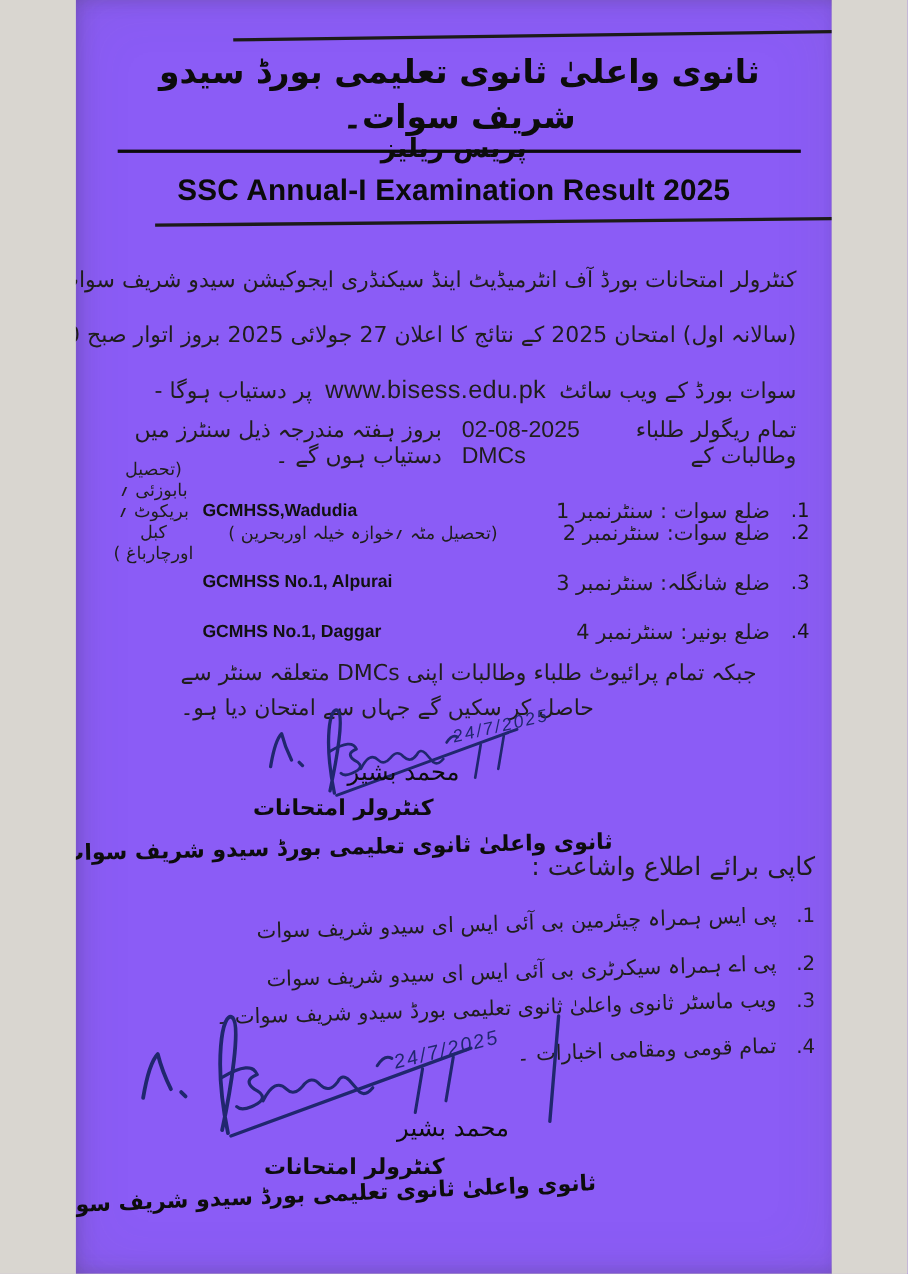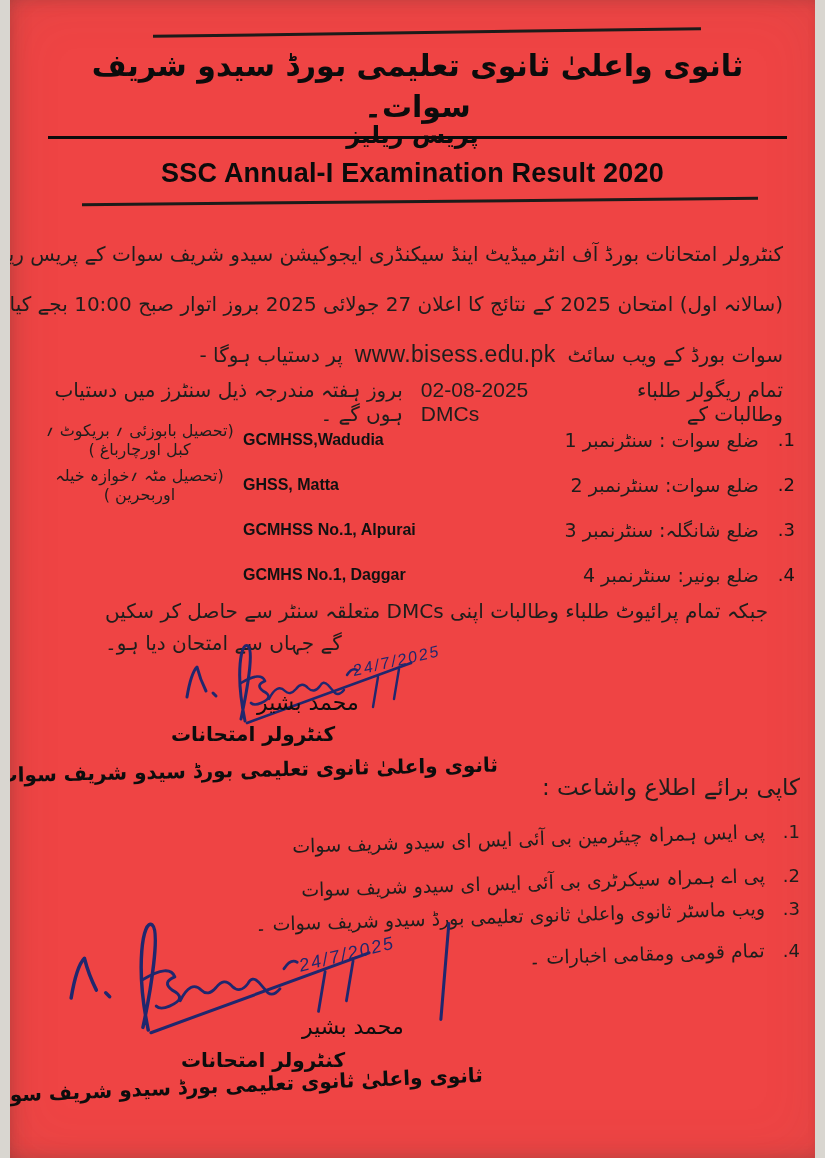--- a/index.html
+++ b/index.html
@@ -1,18 +1,18 @@
 <!DOCTYPE html>
 <html lang="ur"><head>
 <meta charset="utf-8">
 <style>
   html,body{margin:0;padding:0;background:#d9d6d0;}
   #page{
-    position:relative;width:805px;height:1158px;margin:0 auto;
-    background:#ef4444;overflow:hidden;color:#1f1e1c;
+    position:relative;width:687px;height:1158px;margin:0 auto;
+    background:#8b5cf6;overflow:hidden;color:#1f1e1c;
     font-family:"DejaVu Sans",sans-serif;
     box-shadow:inset 0 0 55px rgba(90,85,75,.10),
                inset 14px 0 22px -14px rgba(60,55,50,.22),
                inset 0 10px 18px -12px rgba(60,55,50,.25),
                inset 0 -14px 22px -16px rgba(60,55,50,.28);
   }
   .abs{position:absolute;}
   .rtl{direction:rtl;unicode-bidi:embed;}
   .rule{border-top:3.5px solid #1c1b19;height:0;}
   .center{text-align:center;}
@@ -72,21 +72,21 @@
 <div id="page">
 
   <div id="top-rule" class="abs rule"></div>
 
   <div id="board-title" class="abs center rtl b">
     <span>ثانوی واعلیٰ ثانوی تعلیمی بورڈ سیدو شریف سوات۔</span>
   </div>
 
   <div id="press-release" class="abs center rtl b">پریس ریلیز</div>
 
-  <div id="ssc-title" class="abs center b lat">SSC Annual-I Examination Result 2020</div>
+  <div id="ssc-title" class="abs center b lat">SSC Annual-I Examination Result 2025</div>
 
   <div id="ssc-rule" class="abs rule"></div>
 
   <div id="intro" class="abs rtl">
     <div class="jline">کنٹرولر امتحانات بورڈ آف انٹرمیڈیٹ اینڈ سیکنڈری ایجوکیشن سیدو شریف سوات کے پریس ریلیز کے مطابق جماعت نہم ودہم</div>
     <div class="jline">(سالانہ اول) امتحان 2025 کے نتائج کا اعلان 27 جولائی 2025 بروز اتوار صبح 10:00 بجے کیا جائے گا۔ رزلٹ</div>
     <div id="intro-l3">
       <span>سوات بورڈ کے ویب سائٹ</span>
       <span id="intro-url" class="lat">www.bisess.edu.pk</span>
       <span>پر دستیاب ہوگا -</span>
@@ -102,21 +102,20 @@
   <div id="centers" class="abs">
     <div class="crow">
       <span class="cnum rtl">1.</span>
       <span class="cdist rtl">ضلع سوات : سنٹرنمبر 1</span>
       <span class="cschool">GCMHSS,Wadudia</span>
       <span class="ctehsil">(تحصیل بابوزئی ؍ بریکوٹ ؍ کبل اورچارباغ )</span>
     </div>
     <div class="crow">
       <span class="cnum rtl">2.</span>
       <span class="cdist rtl">ضلع سوات: سنٹرنمبر 2</span>
-      <span class="cschool">GHSS, Matta</span>
       <span class="ctehsil">(تحصیل مٹہ ؍خوازہ خیلہ اوربحرین )</span>
     </div>
     <div class="crow">
       <span class="cnum rtl">3.</span>
       <span class="cdist rtl">ضلع شانگلہ: سنٹرنمبر 3</span>
       <span class="cschool">GCMHSS No.1, Alpurai</span>
       <span class="ctehsil"></span>
     </div>
     <div class="crow">
       <span class="cnum rtl">4.</span>

